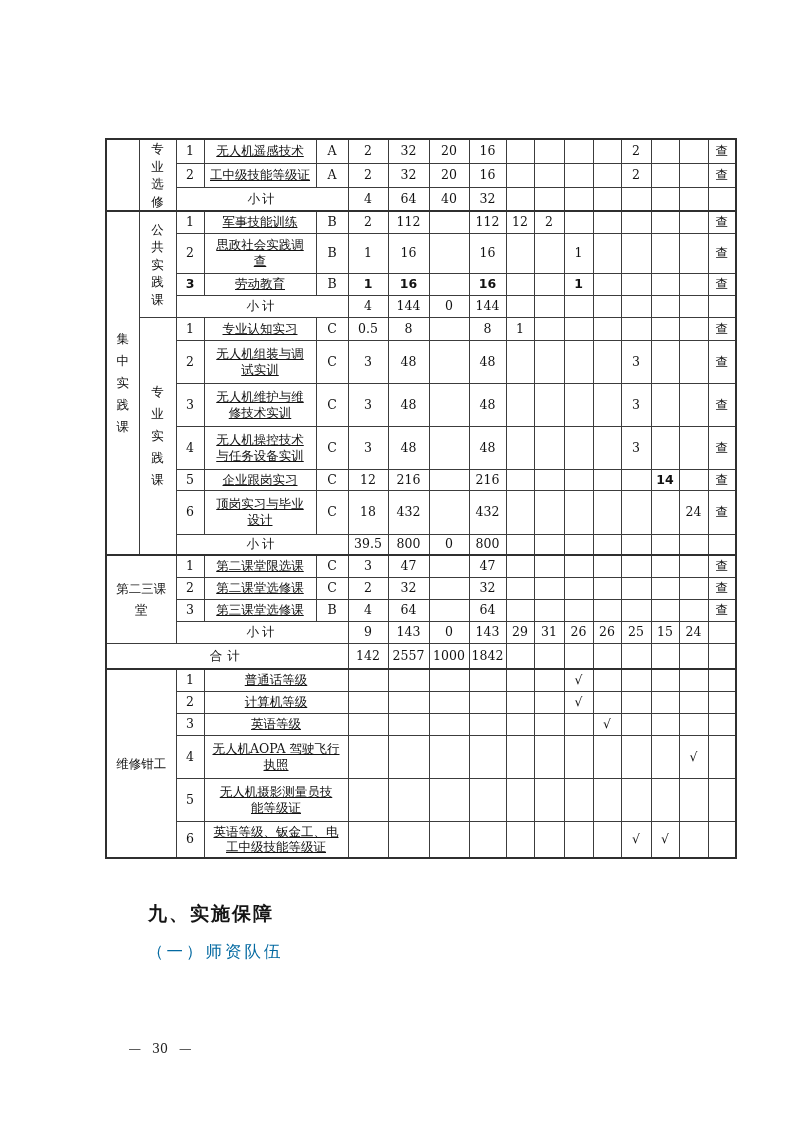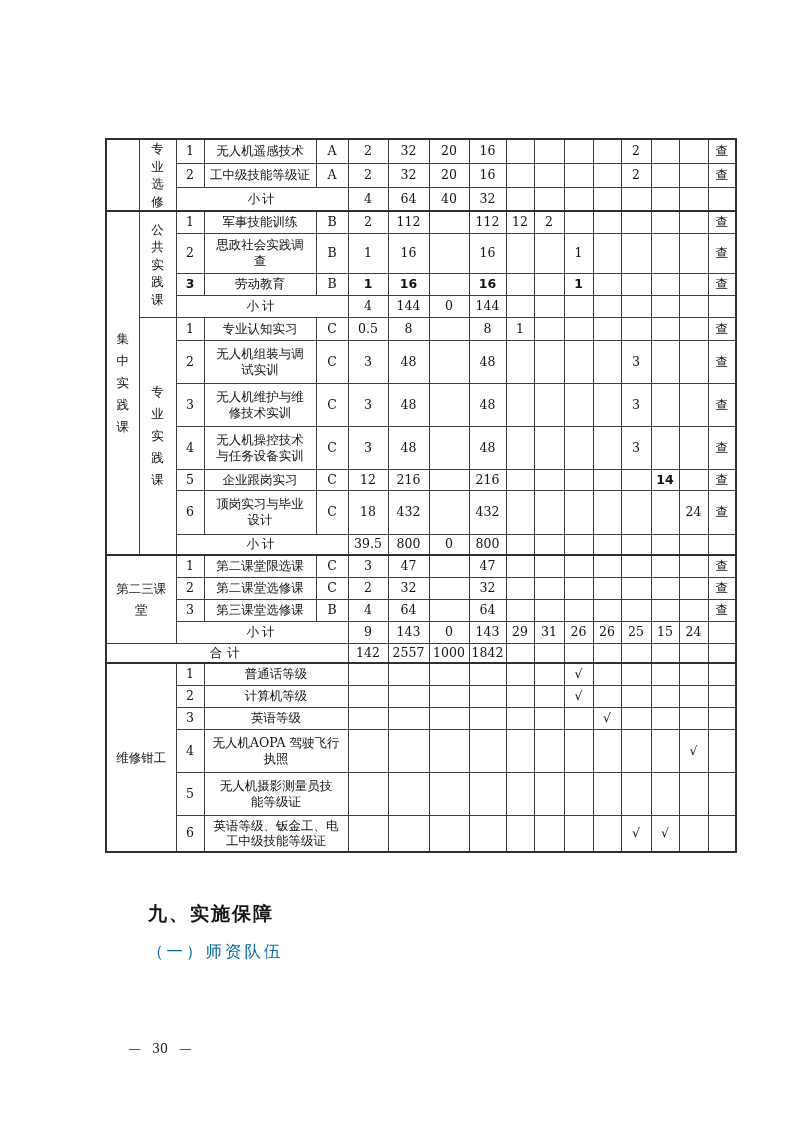--- a/index.html
+++ b/index.html
@@ -16,21 +16,21 @@
     border:2px solid #2f2f2f;
   }
   table.schedule td {
     border:1px solid #3c3c3c;
     text-align:center; vertical-align:middle;
     font-size:12.5px; line-height:1.25;
     padding:0; overflow:hidden;
   }
   td.name {
     text-align:left; padding:1px 2px 1px 5px;
-    white-space:pre-line; line-height:1.62;
+    white-space:pre-line; line-height:1.62;text-decoration:underline;
   }
   .vtext { width:15px; margin:0 auto; word-break:break-all; line-height:1.4; }
   .vtext.spread { line-height:1.75; }
   .wrap2 { white-space:pre-line; line-height:1.7; }
   td.b, span.b {
     font-family:"DejaVu Sans","Liberation Sans",sans-serif;
     font-weight:bold; font-size:12.5px;
   }
   tr.section-start td { border-top:2px solid #2f2f2f; }
   td.lbl-subtotal { letter-spacing:3px; }
@@ -397,21 +397,21 @@
     <td>29</td>
     <td>31</td>
     <td>26</td>
     <td>26</td>
     <td>25</td>
     <td>15</td>
     <td>24</td>
     <td></td>
   </tr>
 
-  <tr style="height:20px">
+  <tr style="height:26px">
     <td colspan="5" class="lbl-total">合计</td>
     <td>142</td>
     <td>2557</td>
     <td>1000</td>
     <td>1842</td>
     <td></td>
           <td></td>
     <td></td>
           <td></td>
     <td></td>

